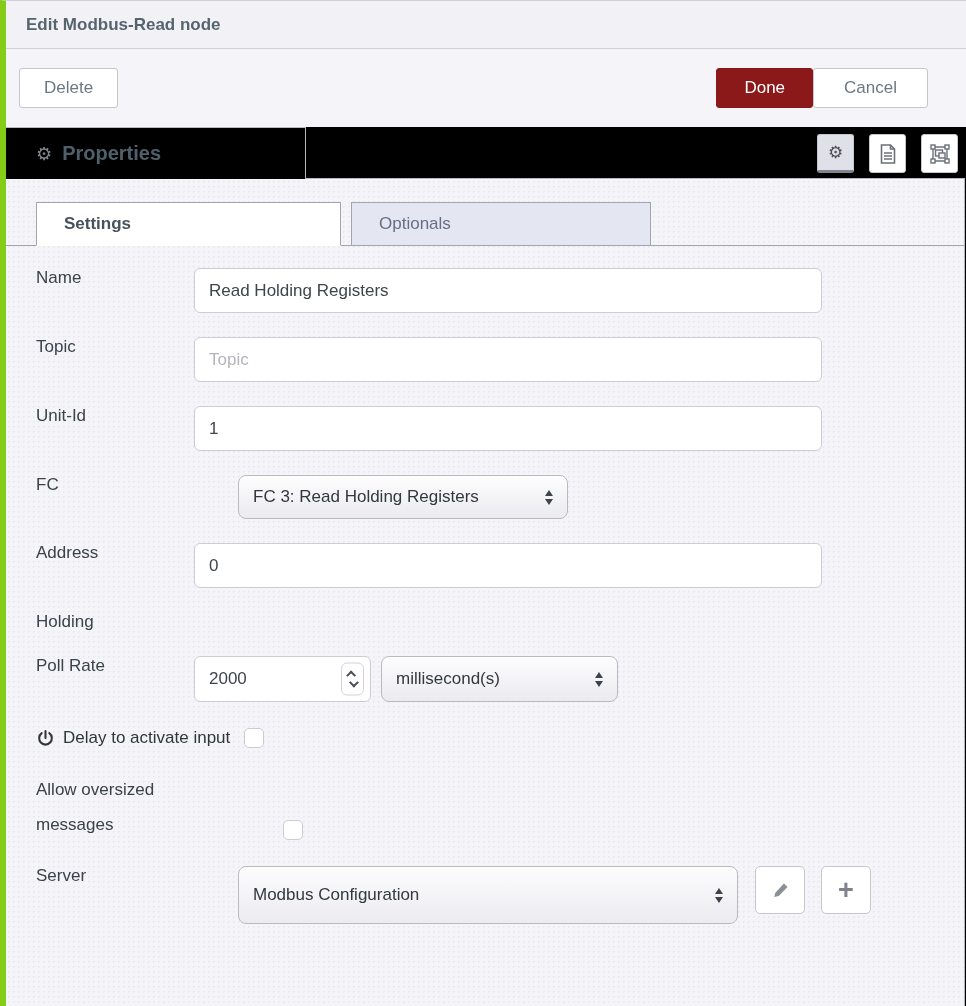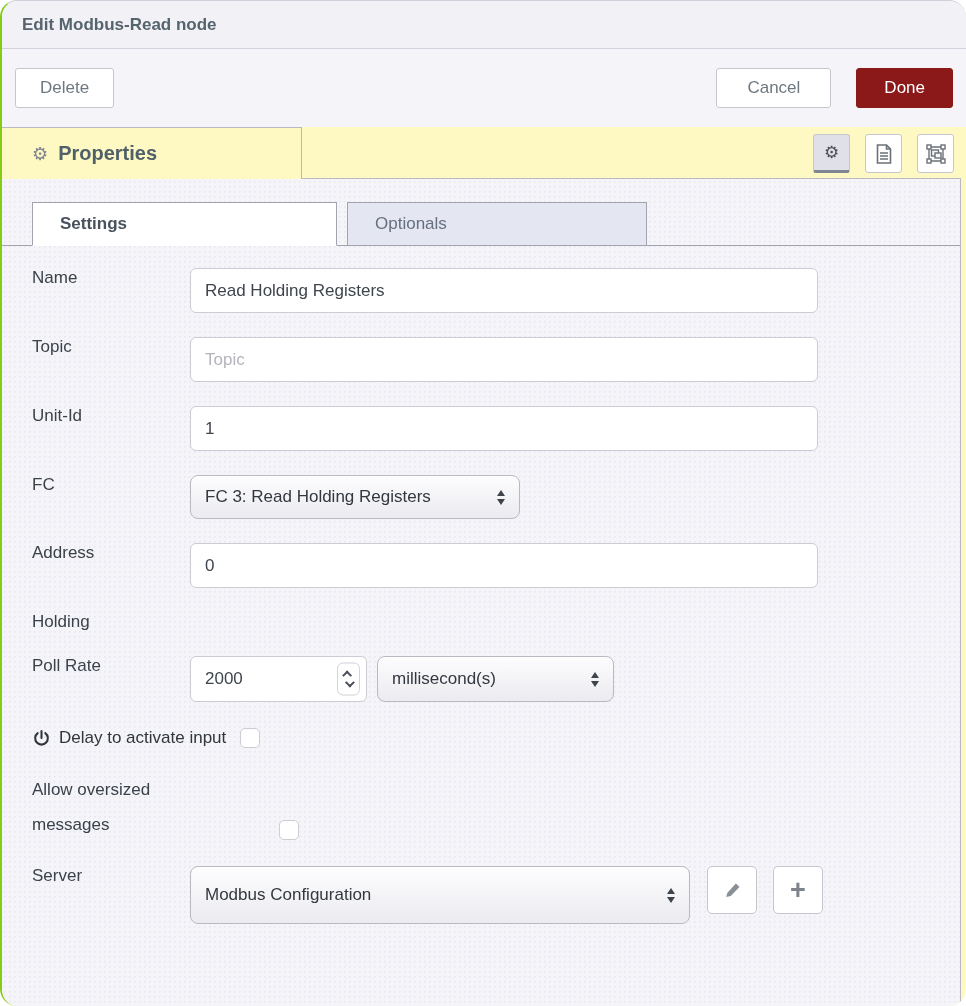--- a/index.html
+++ b/index.html
@@ -1,21 +1,20 @@
 <!DOCTYPE html>
 <html><head>
 <meta charset="utf-8">
 <style>
   * { margin:0; padding:0; box-sizing:border-box; }
   body { font-family:"Liberation Sans", sans-serif; background:#fff; }
   .dialog {
     width:966px; height:1006px; position:relative; overflow:hidden;
-    border-left:2px solid #84cc16; border-top:1px solid #cfcfda;
-    background:#fef9c3;
-    border-radius:17px;
+    border-left:6px solid #84cc16; border-top:1px solid #cfcfda;
+    background:#000000;
   }
   
   .header {
     height:48px; background:#f1f1f6; border-bottom:1px solid #d2d2dc;
     display:flex; align-items:center; padding-left:20px;
   }
   .header-title { font-size:17px; font-weight:bold; color:#56646e; }
   
   .toolbar {
     height:78px; background:#f5f5f9; display:flex; align-items:center;
@@ -84,21 +83,21 @@
     padding:0 14px; font-size:17px; color:#3f454d; background:#fff;
     font-family:inherit; outline:none;
   }
   .text-input::placeholder { color:#b4b4bd; }
   
   .mac-select {
     height:44px; border:1px solid #b9b9c2; border-radius:8px;
     background:linear-gradient(#fdfdfe, #ebebf0);
     box-shadow:inset 0 1px 0 rgba(255,255,255,.8);
     display:flex; align-items:center; padding:0 14px; font-size:17px;
-    color:#33383f; cursor:pointer; position:relative;
+    color:#33383f; cursor:pointer; position:relative;margin-left:44px;
   }
   .mac-select .select-arrows { margin-left:auto; display:flex; flex-direction:column; gap:3px; padding-left:10px; }
   .tri-up    { width:0; height:0; border-left:4.5px solid transparent; border-right:4.5px solid transparent; border-bottom:6px solid #3e444b; }
   .tri-down  { width:0; height:0; border-left:4.5px solid transparent; border-right:4.5px solid transparent; border-top:6px solid #3e444b; }
   .fc-select { width:330px; }
   .unit-select { width:237px; margin-left:10px; height:46px; }
   .server-select { width:500px; height:58px; }
   
   .number-wrap { position:relative; width:177px; }
   .number-input {
@@ -141,22 +140,22 @@
 <body>
 
 <div class="dialog">
 
   <div class="header">
     <span class="header-title">Edit Modbus-Read node</span>
   </div>
 
   <div class="toolbar">
     <button class="btn btn-delete">Delete</button>
+    <button class="btn btn-done">Done</button>
     <button class="btn btn-cancel">Cancel</button>
-    <button class="btn btn-done">Done</button>
   </div>
 
   <div class="tabrow">
     <div class="properties-tab">
       <span class="gear-glyph">⚙</span>
       <span class="properties-title">Properties</span>
     </div>
     <div class="tab-toolbar">
       <div class="icon-btn selected">
         <span class="gear-glyph">⚙</span>

